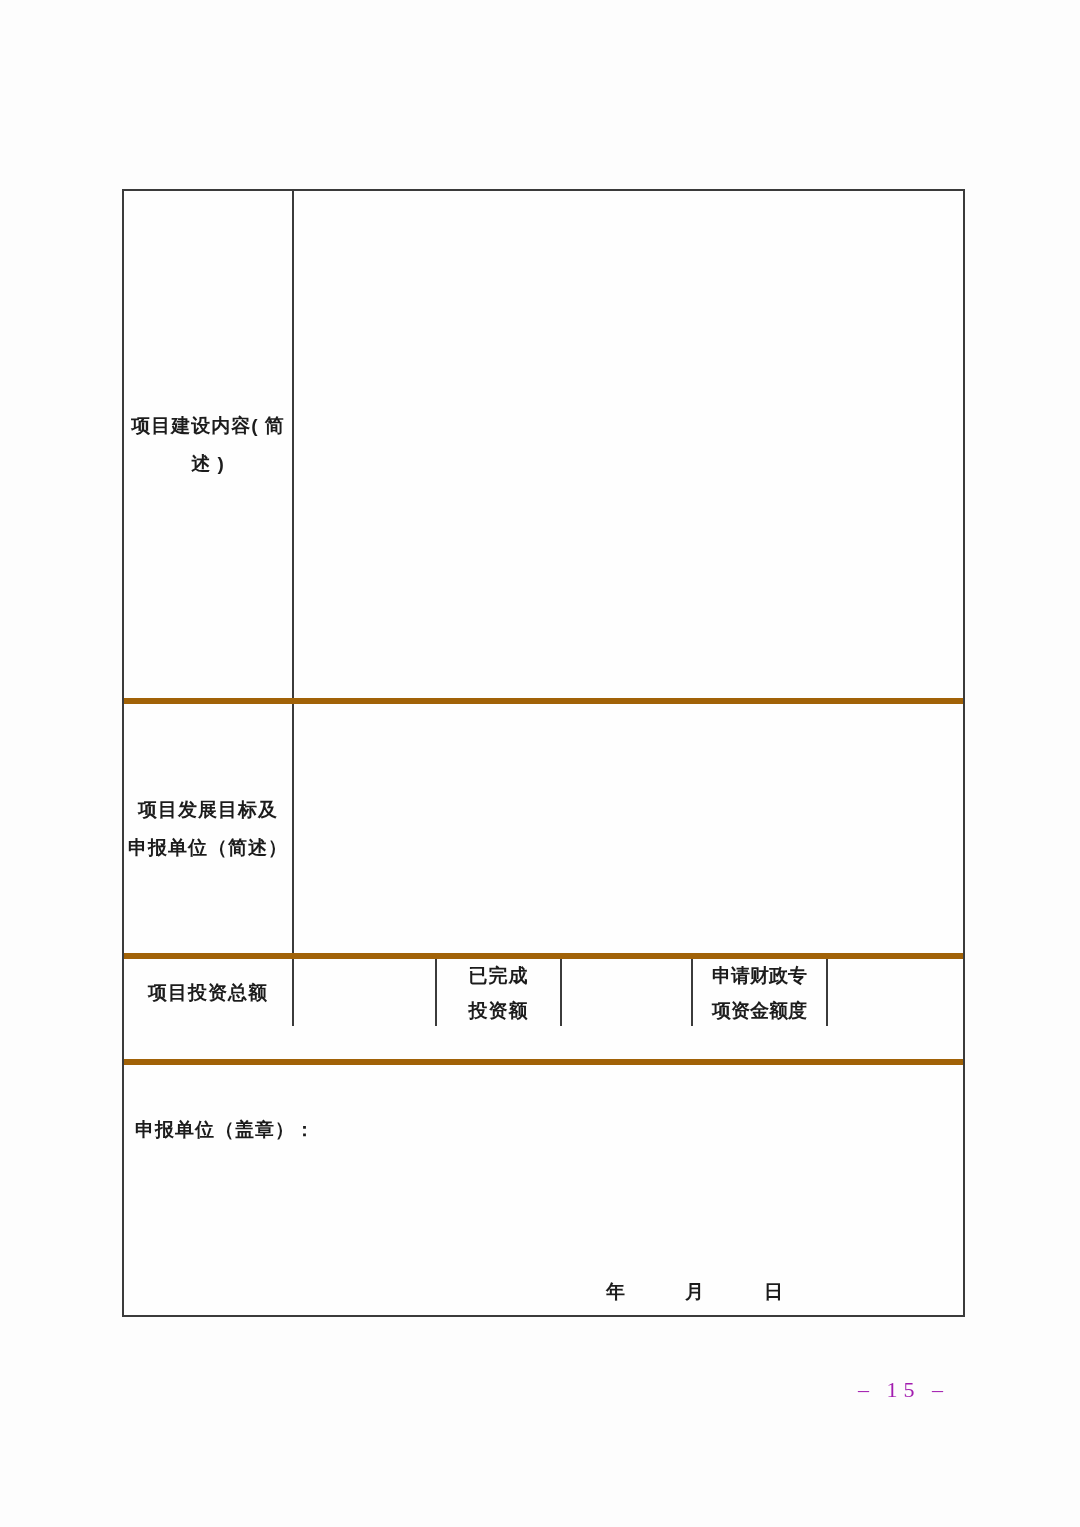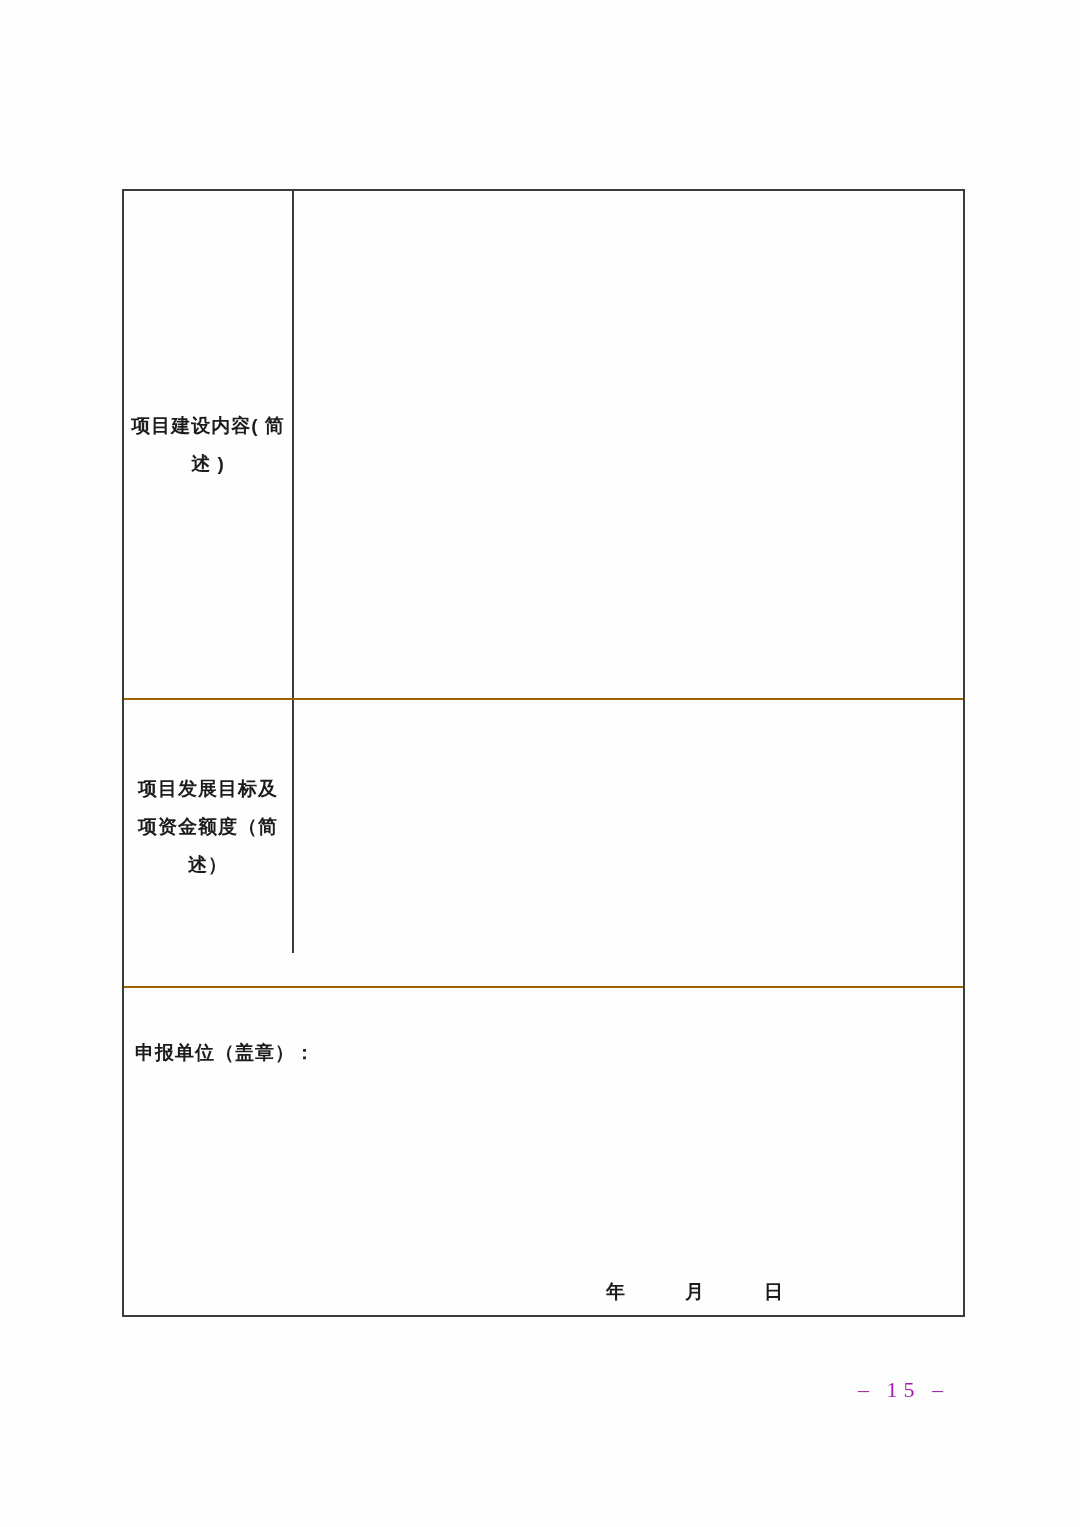--- a/index.html
+++ b/index.html
@@ -20,21 +20,21 @@
     left: 122px;
     top: 189px;
     width: 843px;
     height: 1128px;
     border: 2px solid #3b3b3b;
     display: flex;
     flex-direction: column;
     background: #fefefe;
   }
   .row { display: flex; flex-direction: row; }
-  .row + .row { border-top: 2px solid #a16207; }
+  .row + .row { border-top: 6px solid #a16207; }
   .row-content  { height: 507px; }
   .row-goals    { height: 255px; }
   .row-invest   { height: 73px; }
   .row-declare  { flex: 1; position: relative; margin-top: 33px; }
 
   .cell {
     display: flex;
     flex-direction: column;
     justify-content: center;
     align-items: center;
@@ -99,25 +99,41 @@
       <div class="cell label-cell w-label">
         <div>项目建设内容( 简</div>
         <div>述 )</div>
       </div>
       <div class="cell value-cell"></div>
     </div>
 
     <div class="row row-goals">
       <div class="cell label-cell w-label">
         <div>项目发展目标及</div>
-        <div>项资金额度（简述）</div>
+        <div>申报单位（简述）</div>
       </div>
       <div class="cell value-cell"></div>
     </div>
 
+    <div class="row row-invest">
+      <div class="cell label-cell c-total-label">
+        <div>项目投资总额</div>
+      </div>
+      <div class="cell c-total-value"></div>
+      <div class="cell label-cell c-completed-label">
+        <div>已完成</div>
+        <div>投资额</div>
+      </div>
+      <div class="cell c-completed-value"></div>
+      <div class="cell label-cell c-fund-label">
+        <div>申请财政专</div>
+        <div>项资金额度</div>
+      </div>
+      <div class="cell c-fund-value"></div>
+    </div>
 
     <div class="row row-declare">
       <div class="declare-unit-label">申报单位（盖章）：</div>
       <div class="date-line">
         <span>年</span>
         <span>月</span>
         <span>日</span>
       </div>
     </div>
 

